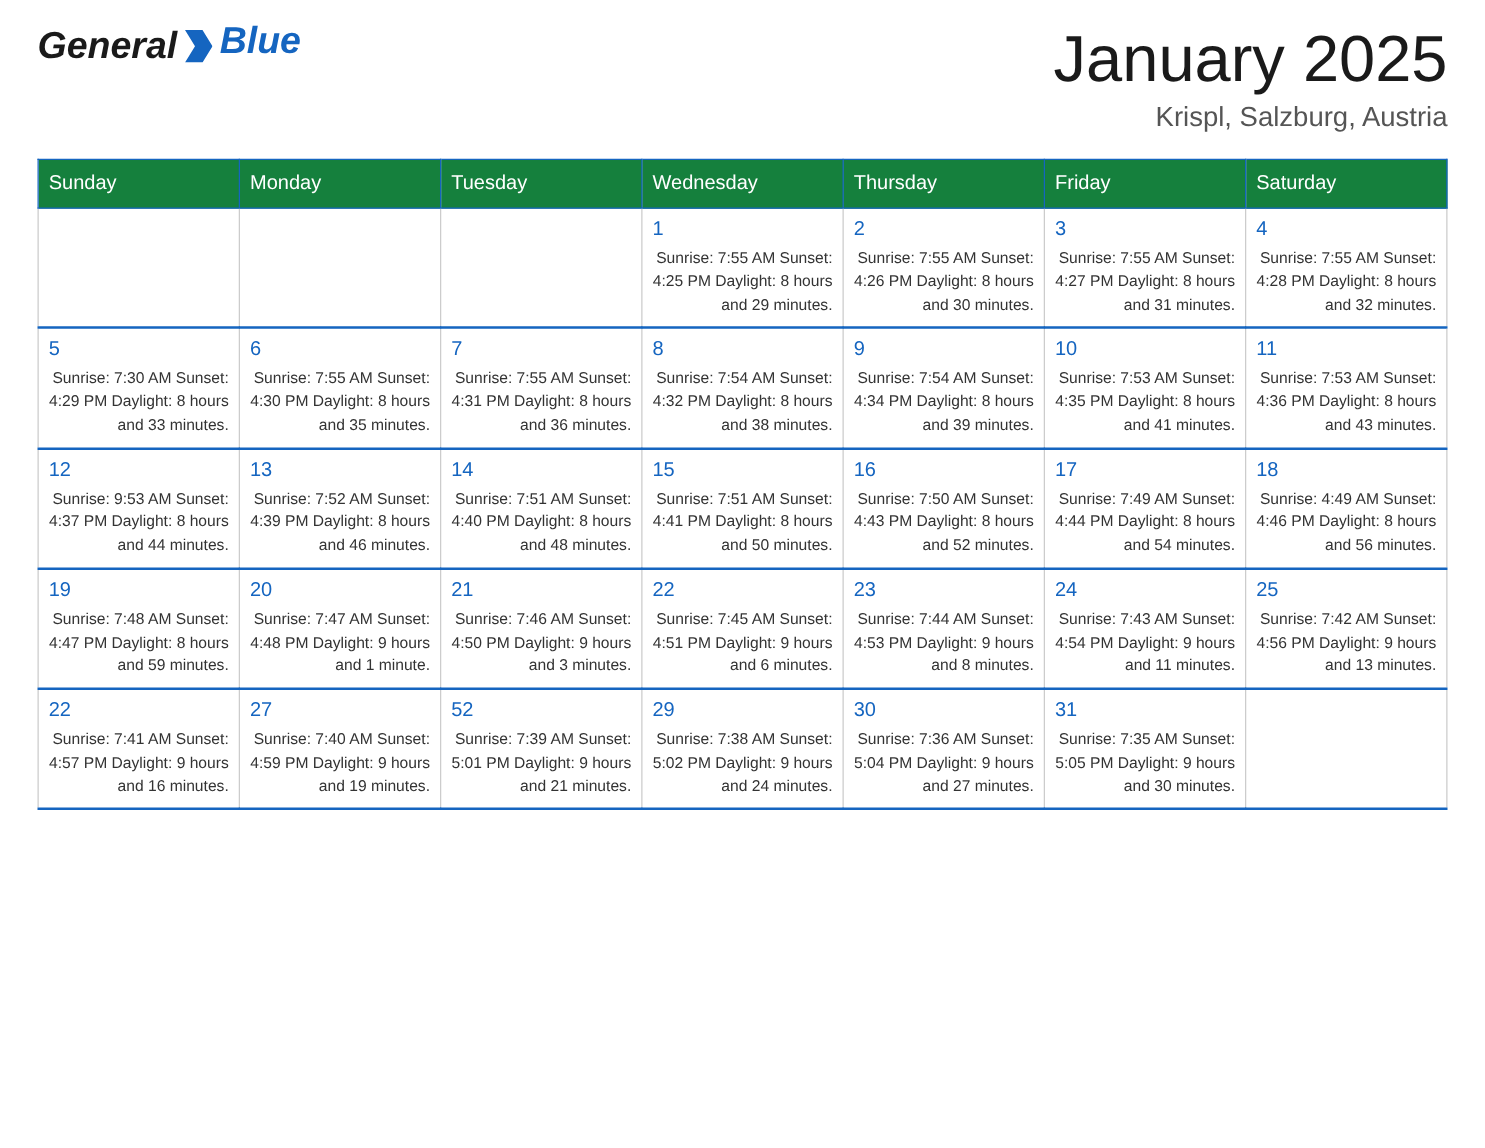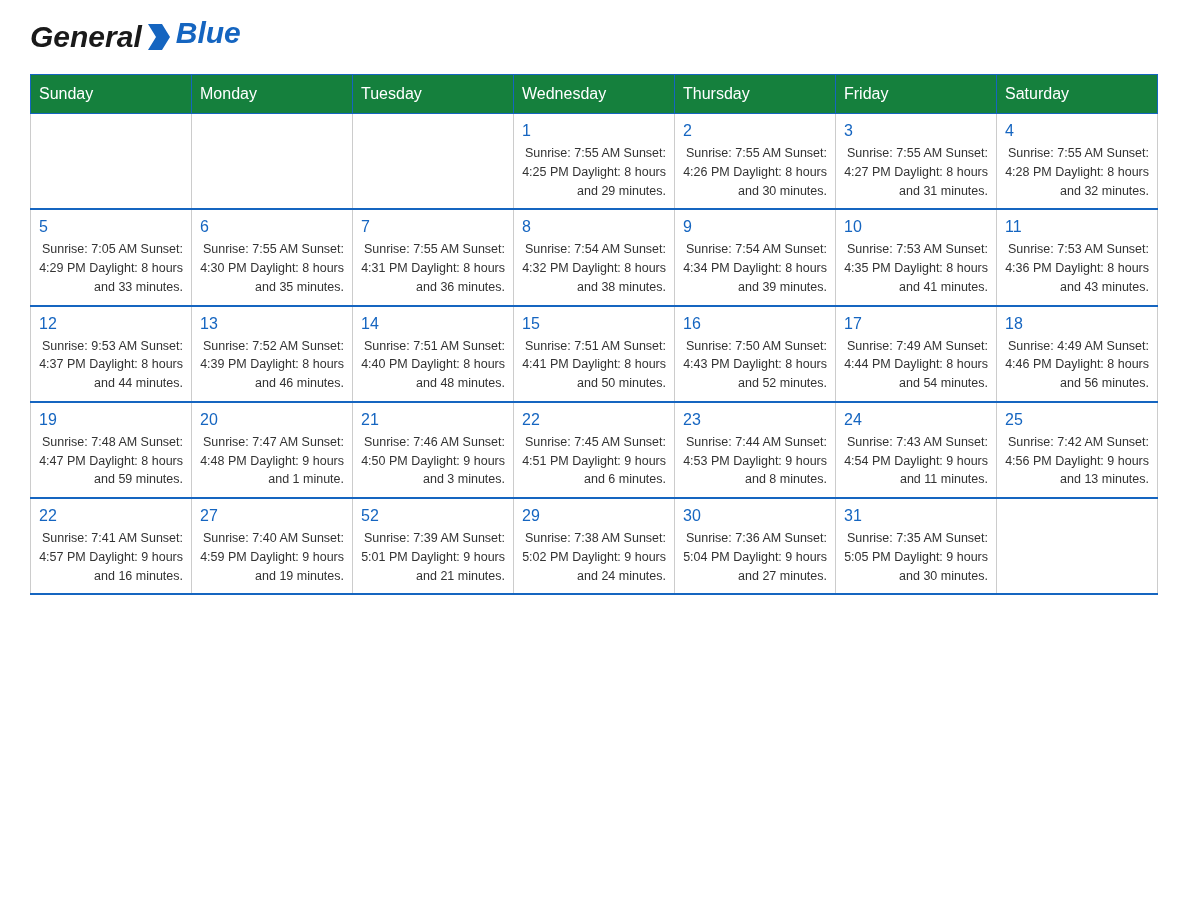--- a/index.html
+++ b/index.html
@@ -102,20 +102,24 @@
       <span style="font-size:30px;font-weight:bold;color:#1a1a1a;font-style:italic;">General</span>
       <span style="display:inline-flex;align-items:center;margin-left:4px;">
         <svg width="22" height="26" viewBox="0 0 22 26">
           <polygon points="0,0 14,0 22,13 14,26 0,26 8,13" fill="#1565c0"></polygon>
         </svg>
       </span>
     </div>
     <div class="logo-bottom-line">
       <span style="font-size:30px;font-weight:bold;color:#1565c0;font-style:italic;padding-left:4px;">Blue</span>
     </div>
+  </div>
+  <div class="title-area">
+    <div class="calendar-title">January 2025</div>
+    <div class="calendar-subtitle">Krispl, Salzburg, Austria</div>
   </div>
 </div>
 
 <table>
   <thead>
     <tr>
       <th>Sunday</th>
       <th>Monday</th>
       <th>Tuesday</th>
       <th>Wednesday</th>
@@ -154,21 +158,21 @@
           <span class="day-number">4</span>
           <div class="day-info">Sunrise: 7:55 AM
 Sunset: 4:28 PM
 Daylight: 8 hours
 and 32 minutes.</div>
         </td>
       </tr>
       <tr>
         <td>
           <span class="day-number">5</span>
-          <div class="day-info">Sunrise: 7:05 AM
+          <div class="day-info">Sunrise: 7:30 AM
 Sunset: 4:29 PM
 Daylight: 8 hours
 and 33 minutes.</div>
         </td>
         <td>
           <span class="day-number">6</span>
           <div class="day-info">Sunrise: 7:55 AM
 Sunset: 4:30 PM
 Daylight: 8 hours
 and 35 minutes.</div>

